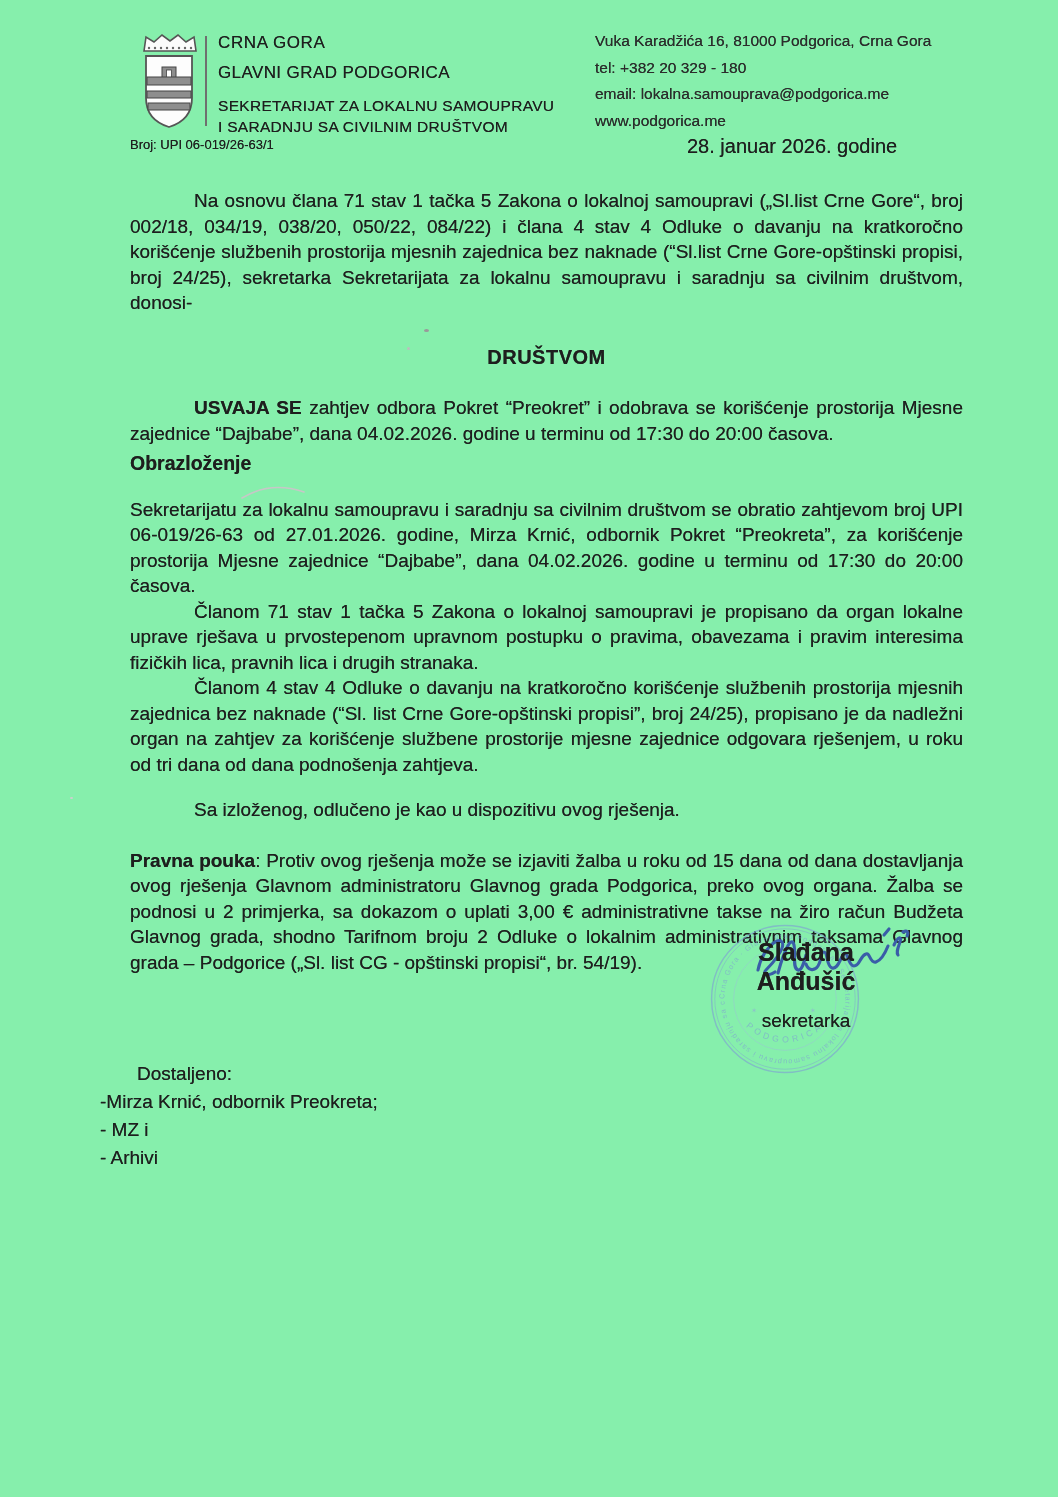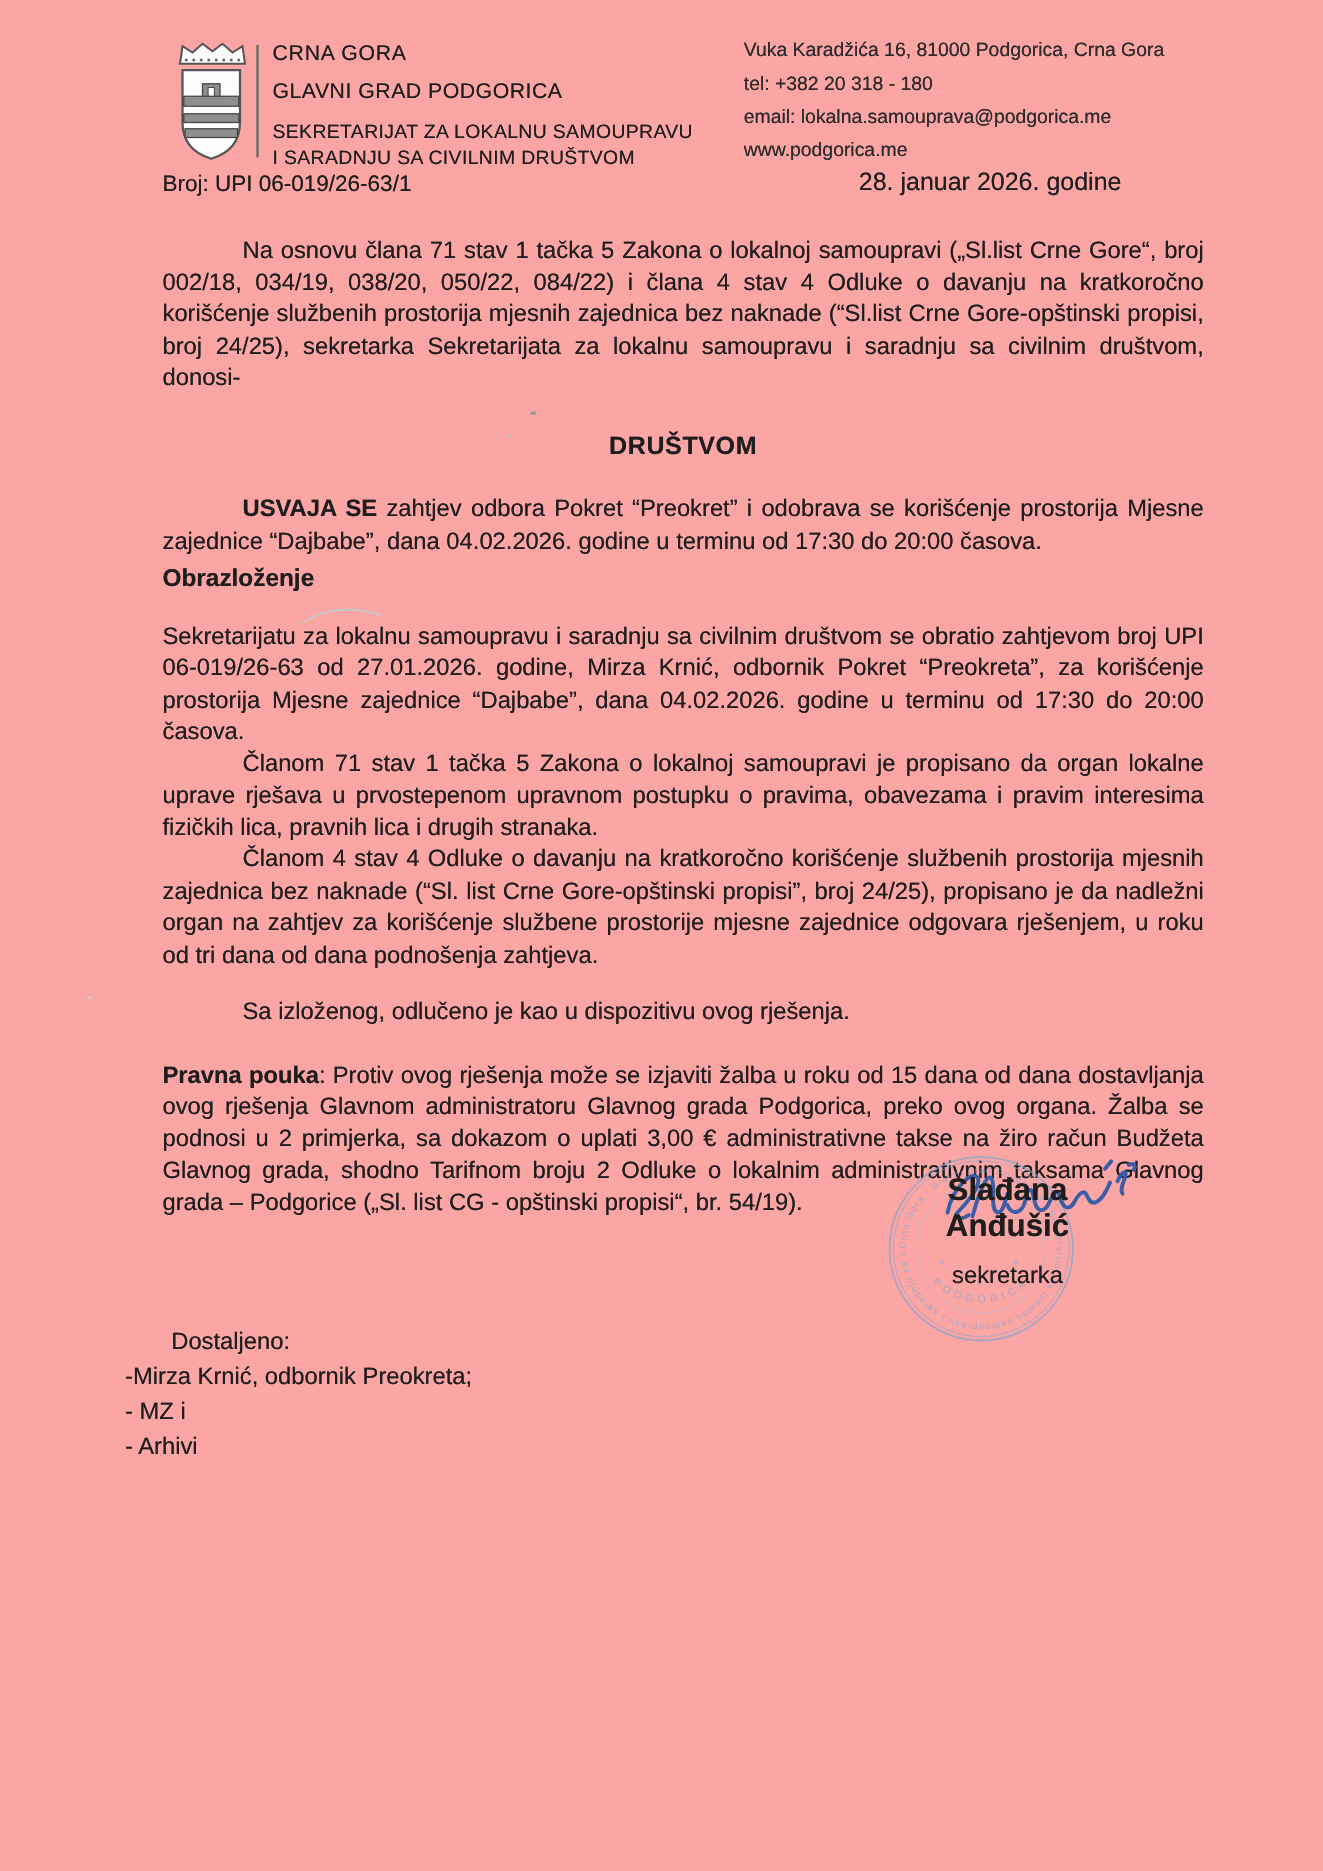--- a/index.html
+++ b/index.html
@@ -1,31 +1,31 @@
 <!DOCTYPE html>
 <html><head>
 <meta charset="utf-8">
 <style>
   html,body{margin:0;padding:0;background:#e8e8e8;}
   .page{
-    position:relative;width:1058px;height:1497px;background:#fca5a5;
+    position:relative;width:1058px;height:1497px;background:#86efac;
     font-family:"Liberation Sans", sans-serif;color:#1e1e1e;overflow:hidden;
     margin:0 auto;
   }
   .scan-text{ text-shadow:0 0 .5px rgba(20,20,20,.75); }
 
   
   .logo{position:absolute;left:138px;top:30px;}
   .org-divider{position:absolute;left:205px;top:36px;width:2px;height:90px;background:#6f6f6f;}
   .org-block{position:absolute;left:218px;top:33px;}
   .org-line1{font-size:17px;letter-spacing:.6px;margin-bottom:10px;}
   .org-line2{font-size:17px;letter-spacing:.4px;margin-bottom:12px;}
   .org-line3,.org-line4{font-size:15.5px;letter-spacing:.3px;line-height:21px;}
   .contact-block{position:absolute;left:595px;top:28px;font-size:15.5px;line-height:26.5px;color:#2c2c2c;}
-  .ref-number{position:absolute;left:130px;top:137px;font-size:18px;}
+  .ref-number{position:absolute;left:130px;top:137px;font-size:13px;}
   .doc-date{position:absolute;left:687px;top:135px;font-size:20px;}
 
   
   .textcol{position:absolute;left:130px;top:188px;width:833px;font-size:19px;line-height:25.5px;}
   .para{text-align:justify;margin:0;}
   .indent{text-indent:64px;}
   .doc-title{ text-align:center;font-weight:bold;font-size:20px;letter-spacing:.5px;margin:29px 0 25px 0;}
   .section-title{text-align:left;font-weight:bold;font-size:19.5px;margin:5px 0 20px 0;}
   .gap-top-sm{margin-top:25px;}
   .gap-top-xs{margin-top:20px;}
@@ -80,21 +80,21 @@
 
   <div class="org-block scan-text">
     <div class="org-line1">CRNA GORA</div>
     <div class="org-line2">GLAVNI GRAD PODGORICA</div>
     <div class="org-line3">SEKRETARIJAT ZA LOKALNU SAMOUPRAVU</div>
     <div class="org-line4">I SARADNJU SA CIVILNIM DRUŠTVOM</div>
   </div>
 
   <div class="contact-block scan-text">
     <div>Vuka Karadžića 16, 81000 Podgorica, Crna Gora</div>
-    <div>tel: +382 20 318 - 180</div>
+    <div>tel: +382 20 329 - 180</div>
     <div>email: lokalna.samouprava@podgorica.me</div>
     <div>www.podgorica.me</div>
   </div>
 
   <div class="ref-number scan-text">Broj: UPI 06-019/26-63/1</div>
   <div class="doc-date scan-text">28. januar 2026. godine</div>
 
   <div class="textcol scan-text">
     <p class="para indent">Na osnovu člana 71 stav 1 tačka 5 Zakona o lokalnoj samoupravi („Sl.list Crne Gore“, broj 002/18, 034/19, 038/20, 050/22, 084/22) i člana 4 stav 4 Odluke o davanju na kratkoročno korišćenje službenih prostorija mjesnih zajednica bez naknade (“Sl.list Crne Gore-opštinski propisi, broj 24/25), sekretarka Sekretarijata za lokalnu samoupravu i saradnju sa civilnim društvom, donosi-</p>
 

